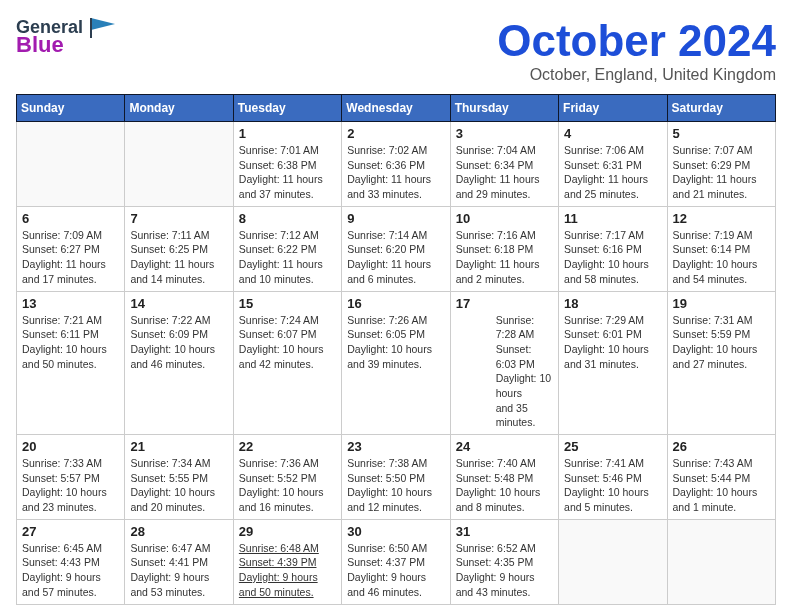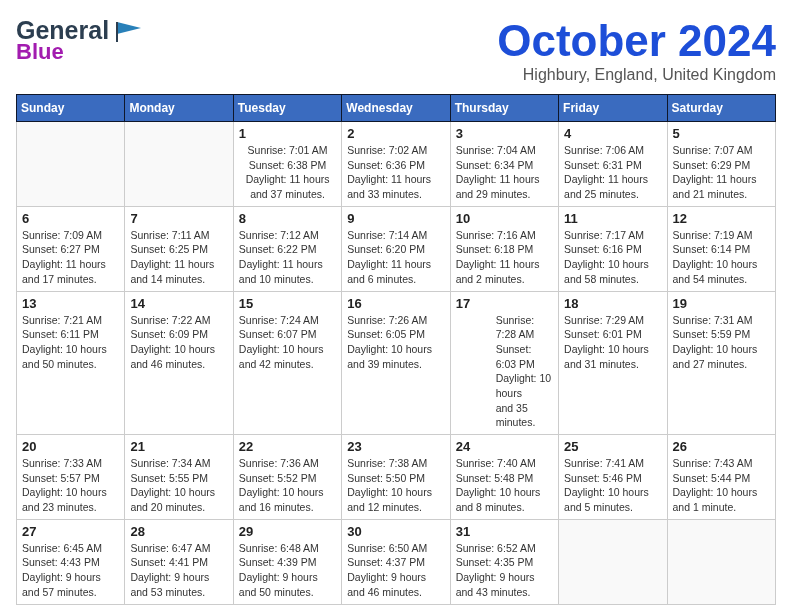--- a/index.html
+++ b/index.html
@@ -69,33 +69,33 @@
       font-size: 10.5px;
       line-height: 1.4;
     }
   </style>
 </head>
 <body>
 
 <div class="header-section">
   <div class="logo">
     <div style="display:flex; align-items:center; gap:4px;">
-      <div style="font-size:25px; font-weight:bold; color:#2c3e50;">
+      <div style="font-size:18px; font-weight:bold; color:#2c3e50;">
         <span style="color:#2c3e50;">General</span>
       </div>
       <svg width="28" height="22" viewBox="0 0 28 22">
         <polygon points="4,2 28,8 4,14" fill="#2980b9"></polygon>
         <line x1="4" y1="2" x2="4" y2="22" stroke="#2c3e50" stroke-width="2"></line>
       </svg>
     </div>
     <div style="font-size:22px; font-weight:bold; color:#a21caf; margin-top:-6px;">Blue</div>
   </div>
   <div class="title-block">
     <div class="month-title">October 2024</div>
-    <div class="location-subtitle">Highbury, England, United Kingdom</div>
+    <div class="location-subtitle">October, England, United Kingdom</div>
   </div>
 </div>
 
 <table class="calendar-table">
   <thead>
     <tr>
     <th>Sunday</th>
         <th>Monday</th>
         <th>Tuesday</th>
         <th>Wednesday</th>
@@ -103,21 +103,21 @@
         <th>Friday</th>
         <th>Saturday</th>
       </tr>
   </thead>
   <tbody id="calendar-body">
   <tr>
         <td class="empty"></td>
         <td class="empty"></td>
         <td>
           <span class="day-number">1</span>
-          <div class="day-info" style="white-space: pre-line; text-align: center;">Sunrise: 7:01 AM
+          <div class="day-info" style="white-space: pre-line;">Sunrise: 7:01 AM
 Sunset: 6:38 PM
 Daylight: 11 hours
 and 37 minutes.</div>
         </td>
         <td>
           <span class="day-number">2</span>
           <div class="day-info" style="white-space: pre-line;">Sunrise: 7:02 AM
 Sunset: 6:36 PM
 Daylight: 11 hours
 and 33 minutes.</div>
@@ -307,21 +307,21 @@
         </td>
         <td>
           <span class="day-number">28</span>
           <div class="day-info" style="white-space: pre-line;">Sunrise: 6:47 AM
 Sunset: 4:41 PM
 Daylight: 9 hours
 and 53 minutes.</div>
         </td>
         <td>
           <span class="day-number">29</span>
-          <div class="day-info" style="white-space: pre-line;">Sunrise: 6:48 AM
+          <div class="day-info" style="white-space: pre-line; text-decoration: underline;">Sunrise: 6:48 AM
 Sunset: 4:39 PM
 Daylight: 9 hours
 and 50 minutes.</div>
         </td>
         <td>
           <span class="day-number">30</span>
           <div class="day-info" style="white-space: pre-line;">Sunrise: 6:50 AM
 Sunset: 4:37 PM
 Daylight: 9 hours
 and 46 minutes.</div>

